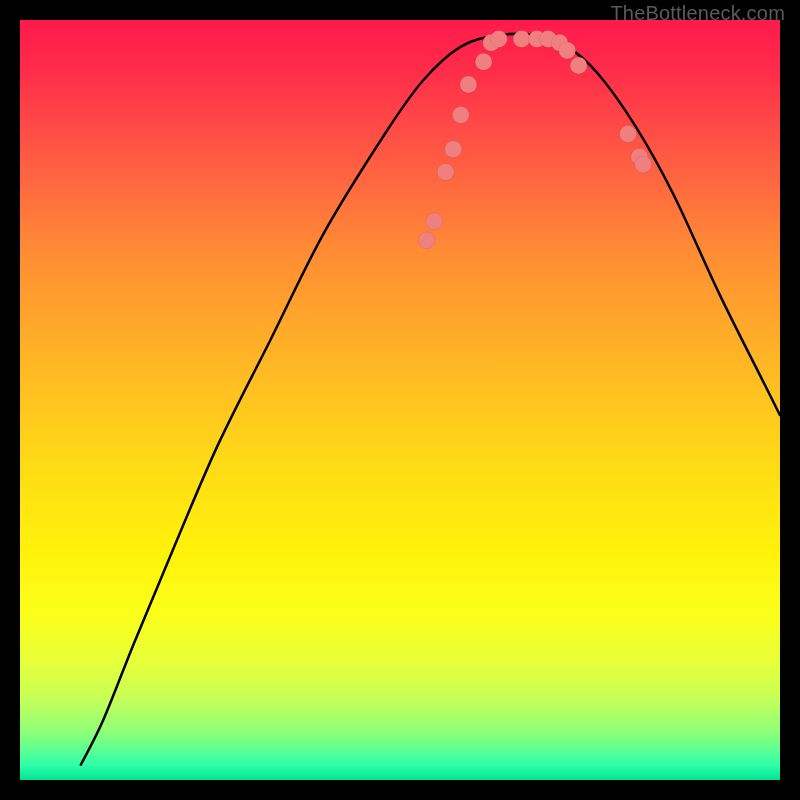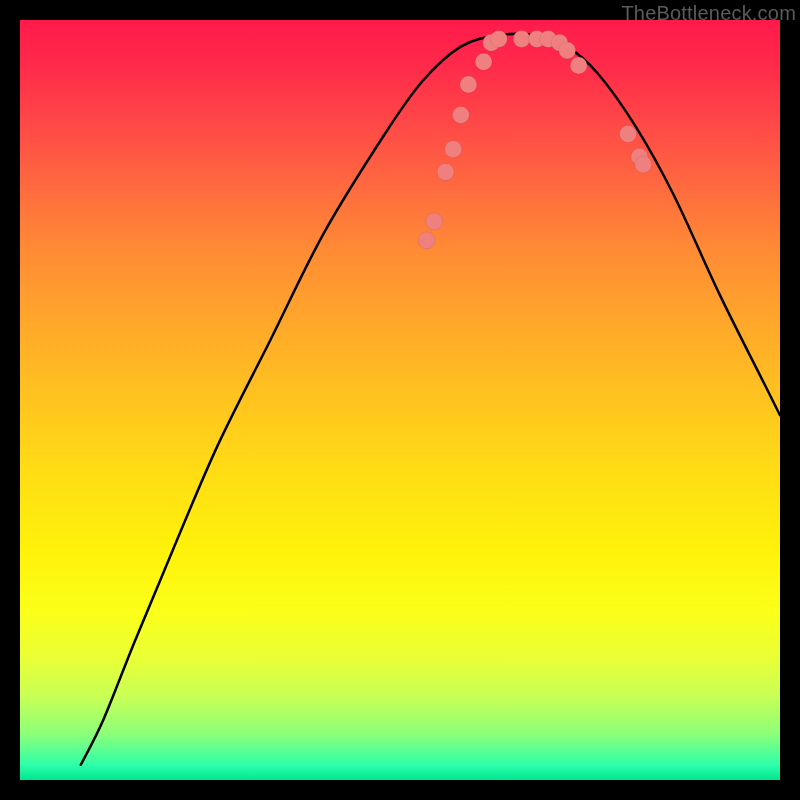--- a/index.html
+++ b/index.html
@@ -63,21 +63,21 @@
     stroke-linejoin: round;
   }
   .dot {
     fill: #f08080;
     stroke: rgba(0,0,0,0.15);
     stroke-width: 0.5;
   }
   .watermark {
     position: absolute;
     top: 2px;
-    right: 4px;
+    right: 15px;
     color: #5b5b5b;
     font-size: 20px;
     letter-spacing: 0.2px;
     font-weight: 500;
   }
 </style>
 </head>
 <body>
 
 <div class="watermark">TheBottleneck.com</div>

